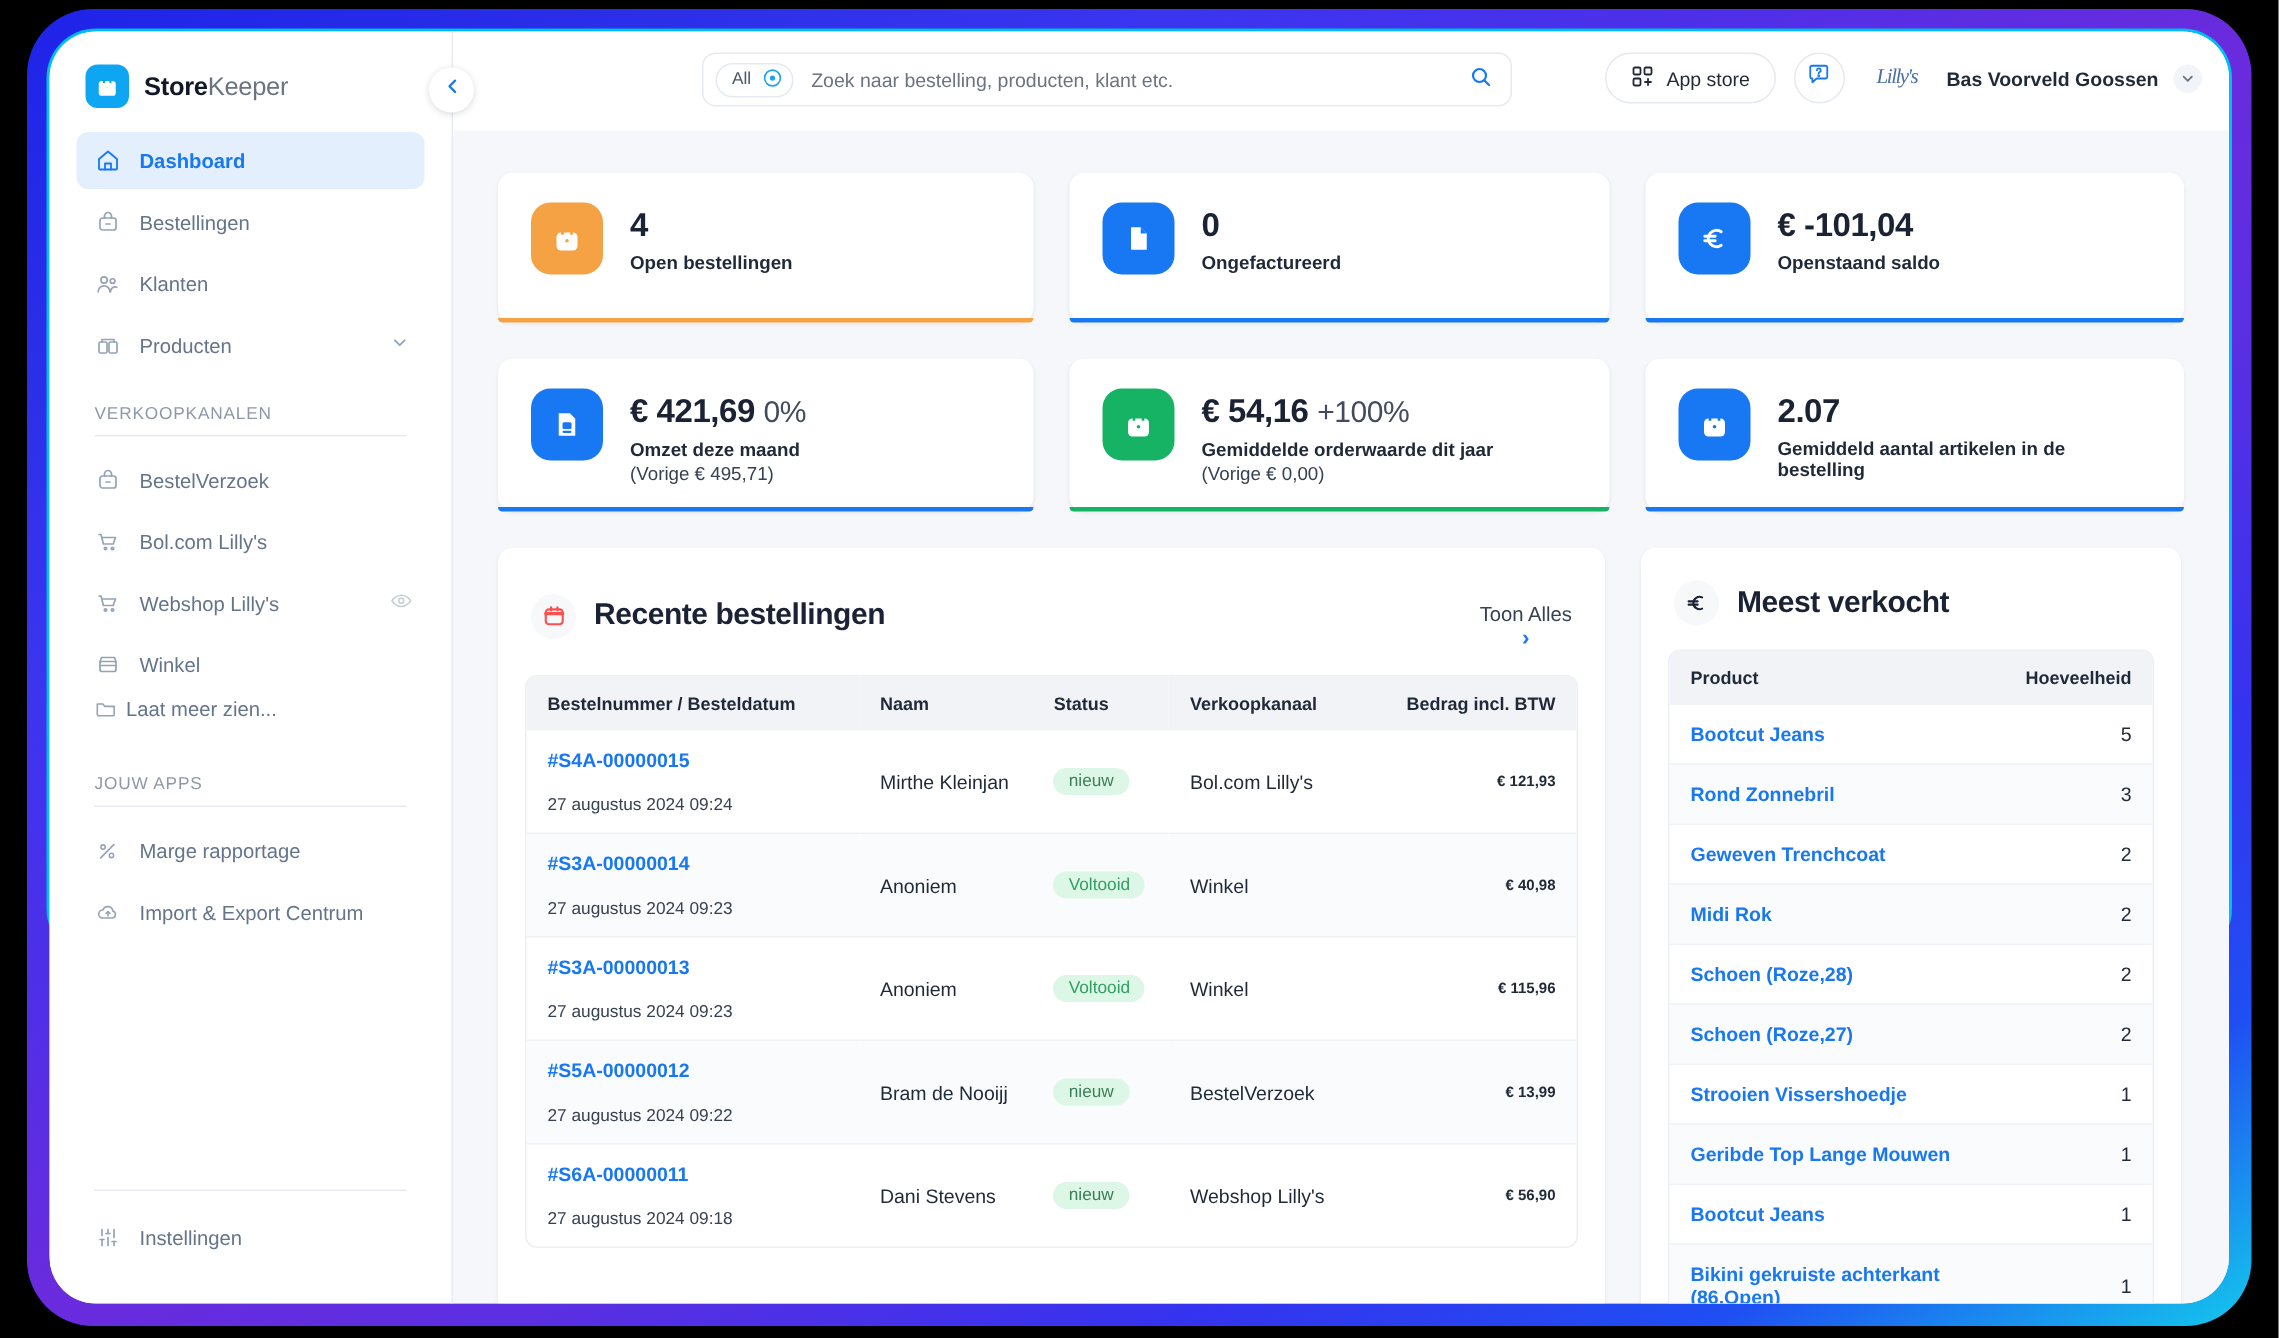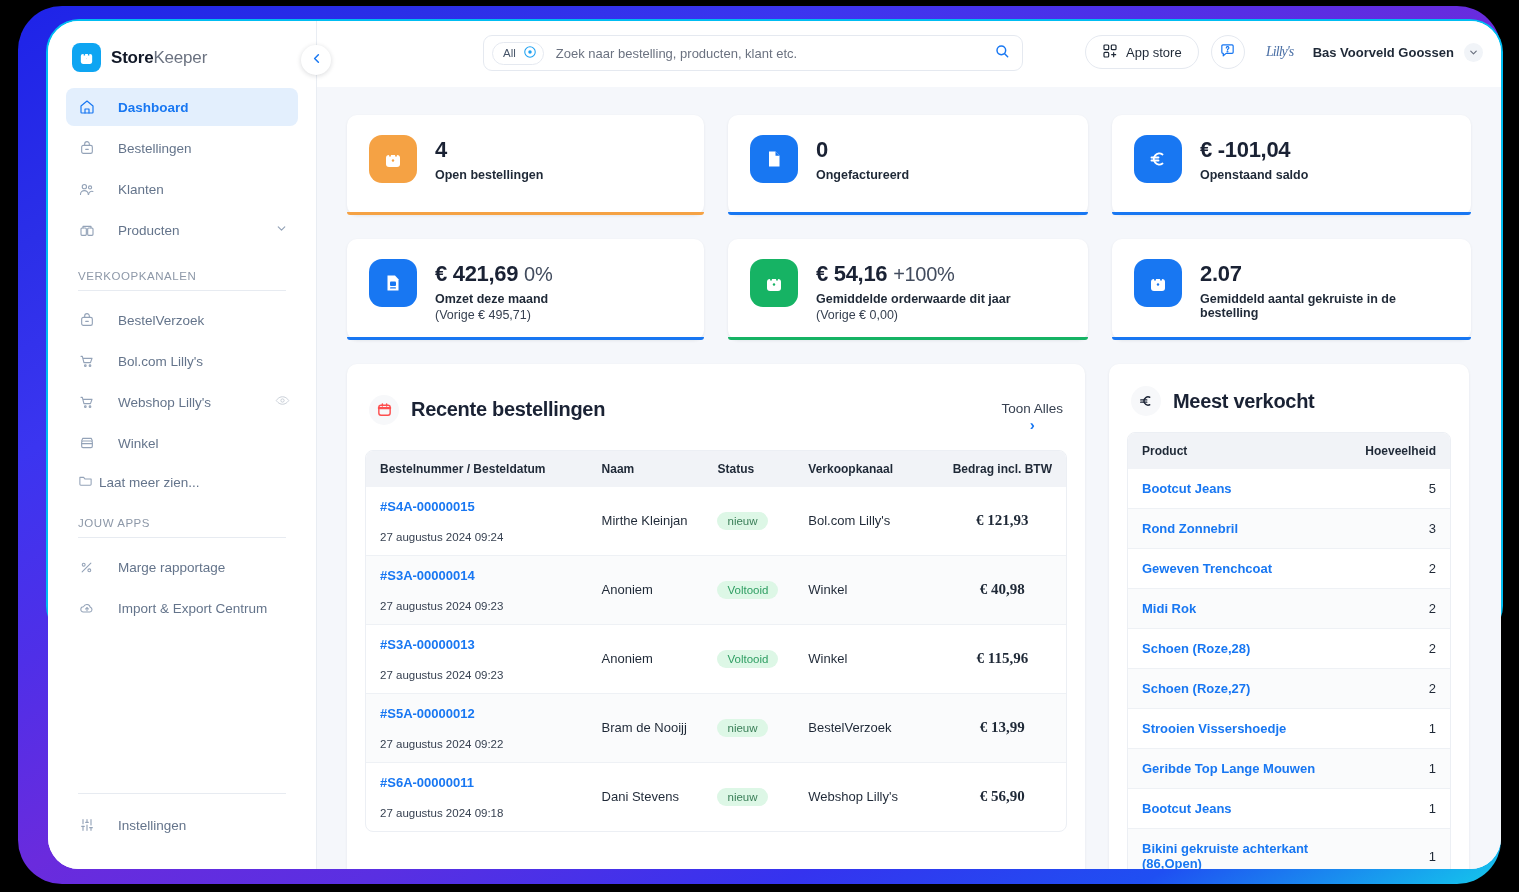--- a/index.html
+++ b/index.html
@@ -17,21 +17,21 @@
     width: 1483px; height: 878px;
     border-radius: 44px;
     background: linear-gradient(150deg,
         #1e23e8 0%, #2b2fe8 14%, #3b35f0 26%,
         #4f2fe8 38%, #6a2bdd 50%, #5a2fe2 62%,
         #3533ef 76%, #1f4ff2 88%, #14c8ec 100%);
     padding: 13px;
   }
   #frame-inner {
     position: absolute;
-    left: 28px; top: 13px;
+    left: 13px; top: 13px;
     width: 1457px; height: 620px;
     border-radius: 33px;
     background: #00bdf2;
     padding: 2px;
   }
   #app-window {
     position: absolute;
     left: 2px; top: 2px;
     width: 1453px; height: 848px;
     border-radius: 31px;
@@ -57,40 +57,40 @@
     width: 29px; height: 29px; border-radius: 8px;
     background: #0ea5f2;
     display: flex; align-items: center; justify-content: center;
   }
   .brand-text { font-size: 17px; letter-spacing: -0.2px; color: #6b7280; }
   .brand-text b { color: #111827; font-weight: 700; }
 
   .nav-scroll { flex: 1; overflow: hidden; padding: 0 18px; }
 
   .nav-item {
-    display: flex; align-items: center; gap: 23px;
+    display: flex; align-items: center; gap: 13px;
     height: 38px; padding: 0 12px;
     border-radius: 8px;
     color: #64748b; font-size: 13.5px;
     cursor: pointer; position: relative;
     margin-bottom: 3px;
   }
   .nav-item.active { background: #e3effd; color: #1877f2; font-weight: 700; }
   .nav-item .nic { width: 17px; height: 17px; flex: 0 0 17px; display:flex; align-items:center; justify-content:center; }
   .nav-item .chev { position: absolute; right: 10px; }
   .nav-item .eye { position: absolute; right: 8px; opacity: .55; }
 
   .nav-group-title {
     font-size: 11.5px; letter-spacing: .55px; color: #8d98a8;
     padding: 18px 12px 8px 12px;
   }
   .nav-divider { height: 1px; background: #e7ebf1; margin: 0 12px 10px 12px; }
 
   .nav-more {
-    display: flex; align-items: center; gap: 6px;
+    display: flex; align-items: flex-start; gap: 6px;
     height: 34px; padding: 0 12px;
     color: #64748b; font-size: 13.5px; cursor: pointer;
   }
 
   .sidebar-foot { padding: 0 18px 22px 18px; }
   .sidebar-foot .nav-divider { margin-bottom: 12px; }
 
   
   #header {
     position: absolute; left: 269px; top: 0;
@@ -238,21 +238,21 @@
   tbody tr { border-top: 1px solid #eef1f5; }
   tbody tr:first-child { border-top: none; }
   tbody tr.alt { background: #fafbfc; }
   .ord-num { color: #1877f2; font-weight: 700; font-size: 13px; }
   .ord-date { color: #374151; font-size: 11.5px; margin-top: 17px; }
   .badge {
     display: inline-block; padding: 3px 10px; border-radius: 12px;
     font-size: 11.5px; background: #ddf7e6; color: #3a7f58;
   }
   .badge.done { color: #2f9e63; }
-  .amount { text-align: center; font-weight: 700; font-size: 15px; white-space: nowrap; font-family: Liberation Serif, serif; }
+  .amount { text-align: right; font-weight: 700; font-size: 10px; white-space: nowrap; }
   th.right { text-align: right; }
 
   .prod-name { color: #1877f2; font-weight: 700; font-size: 13px; }
   .prod-qty { text-align: right; font-size: 13px; color: #1f2937; }
 </style>
 </head>
 <body>
 
 <div id="frame-outer">
   <div id="frame-inner">
@@ -563,21 +563,21 @@
           <div class="stat-card" style="--accent:#1877f2">
             <span class="stat-icon" style="background:#1877f2">
               <svg width="24" height="24" viewBox="0 0 24 24">
                   <rect x="5" y="8" width="14" height="12" rx="3" fill="#fff"></rect>
                   <path d="M9 9.5V7a3 3 0 0 1 6 0v2.5" fill="none" stroke="#1877f2" stroke-width="1.8"></path>
                   <circle cx="12" cy="13.5" r="1.2" fill="#1877f2"></circle>
                 </svg>
             </span>
             <div class="stat-body">
               <div class="stat-value">2.07</div>
-              <div class="stat-label">Gemiddeld aantal gekruiste in de bestelling</div>
+              <div class="stat-label">Gemiddeld aantal artikelen in de bestelling</div>
             </div>
           </div>
         </section>
 
         <section class="panels">
 
           <div class="panel orders">
             <div class="panel-head">
               <span class="panel-icon-circle">
                 <svg width="17" height="17" viewBox="0 0 24 24" fill="none" stroke="#fd4f4f" stroke-width="2" stroke-linecap="round" stroke-linejoin="round">

